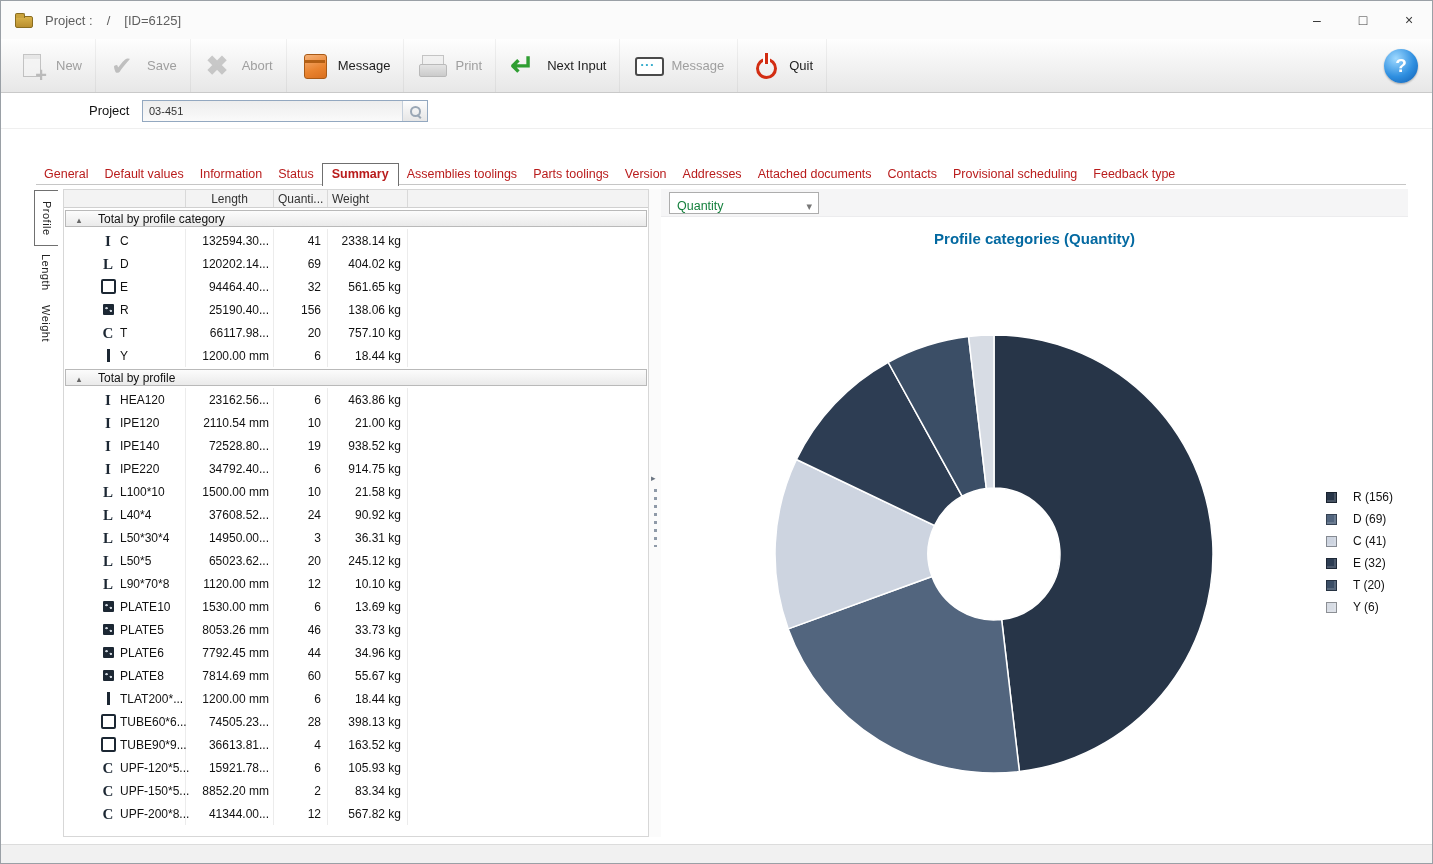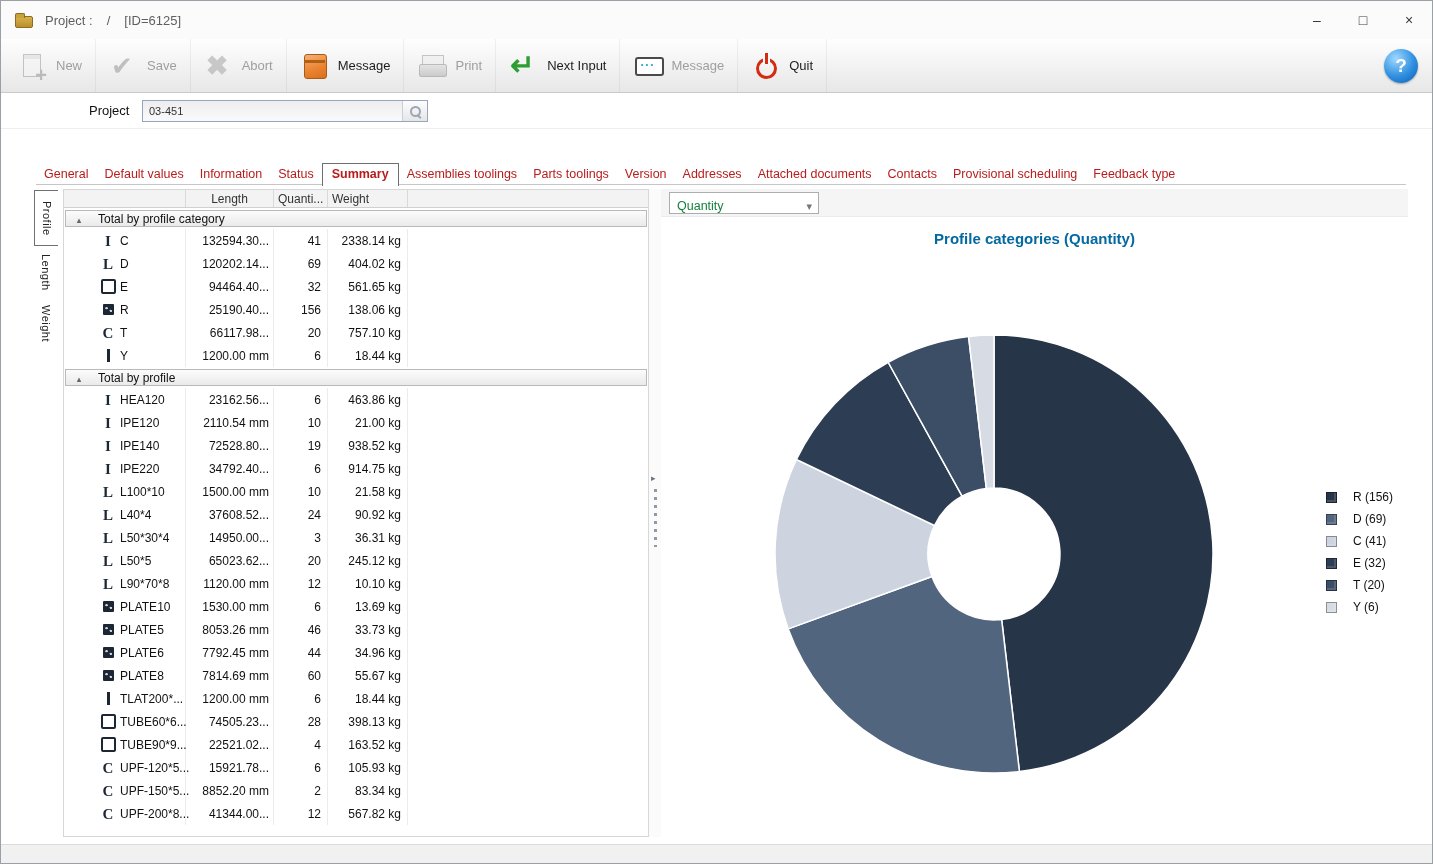--- a/index.html
+++ b/index.html
@@ -447,21 +447,21 @@
     <div class="cell cell-length">74505.23...</div>
     <div class="cell cell-qty">28</div>
     <div class="cell cell-weight">398.13 kg</div>
     <div class="cell cell-rest"></div>
   </div>
         <div class="data-row">
     <div class="cell cell-name">
       <span class="p-ic p-ic-tube"></span>
       <span class="cell-name-text">TUBE90*9...</span>
     </div>
-    <div class="cell cell-length">22521.02...</div>
+    <div class="cell cell-length">36613.81...</div>
     <div class="cell cell-qty">4</div>
     <div class="cell cell-weight">163.52 kg</div>
     <div class="cell cell-rest"></div>
   </div>
         <div class="data-row">
     <div class="cell cell-name">
       <span class="p-ic p-ic-channel"></span>
       <span class="cell-name-text">UPF-120*5...</span>
     </div>
     <div class="cell cell-length">15921.78...</div>

